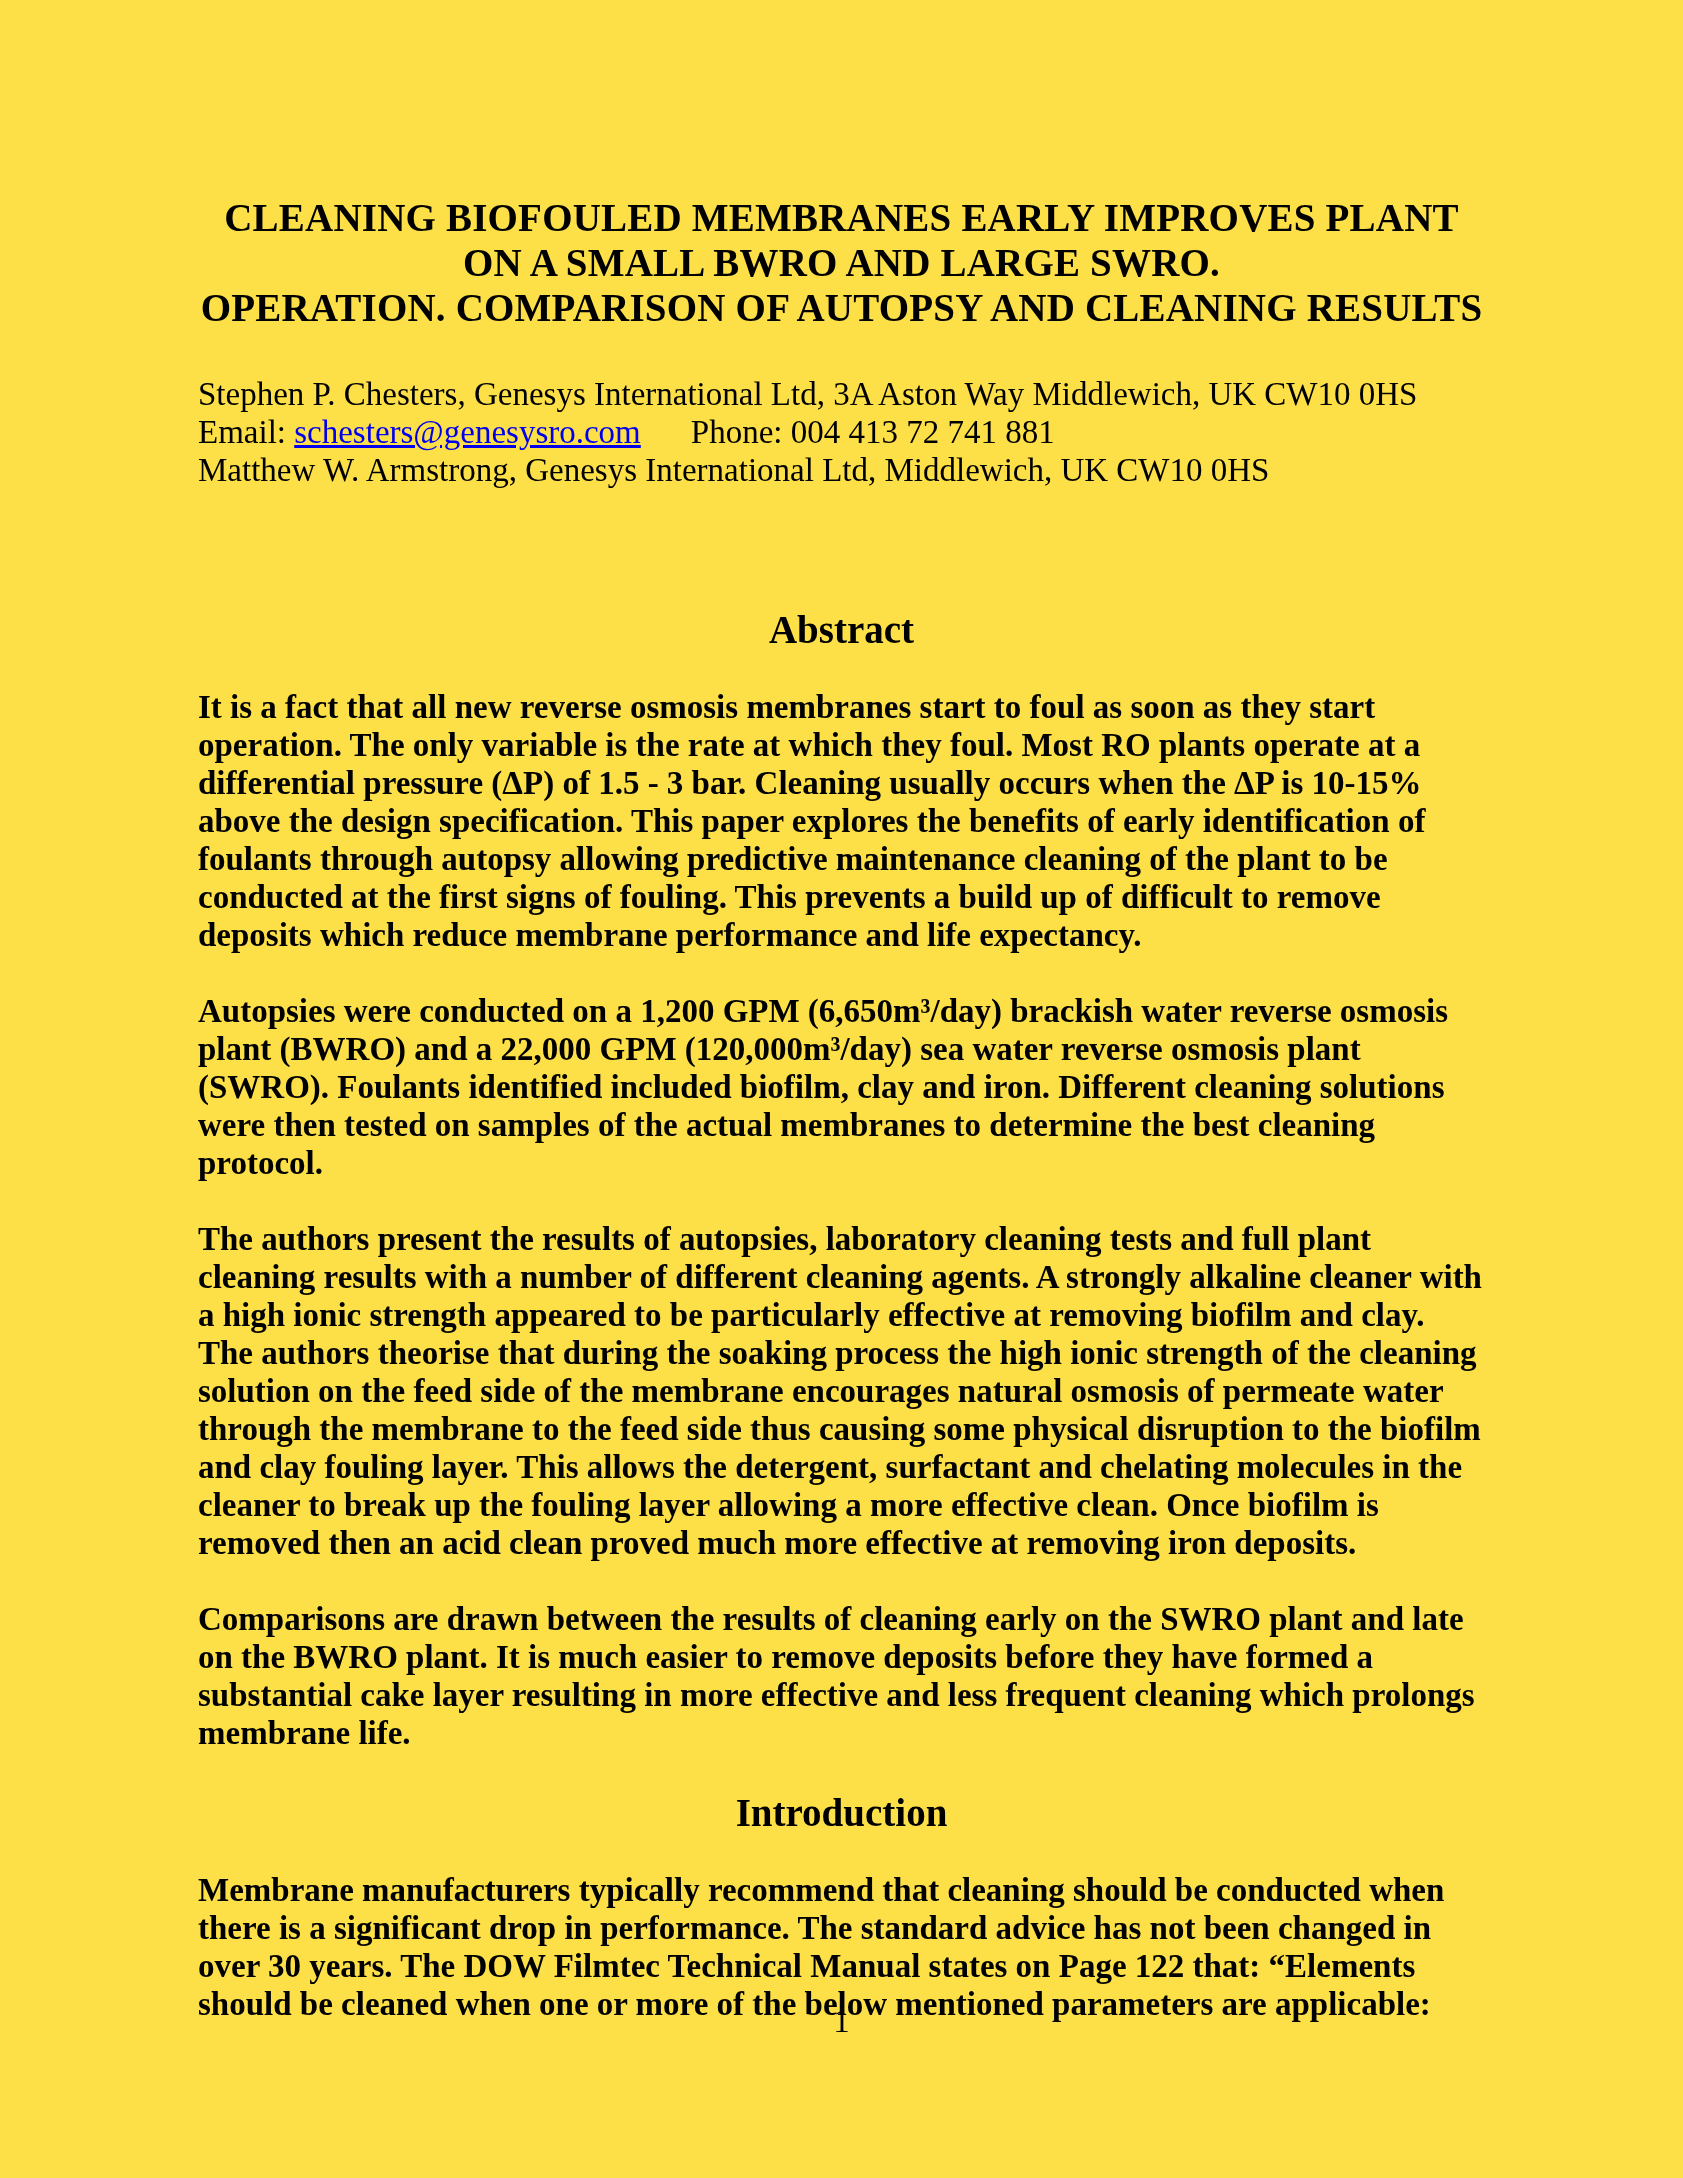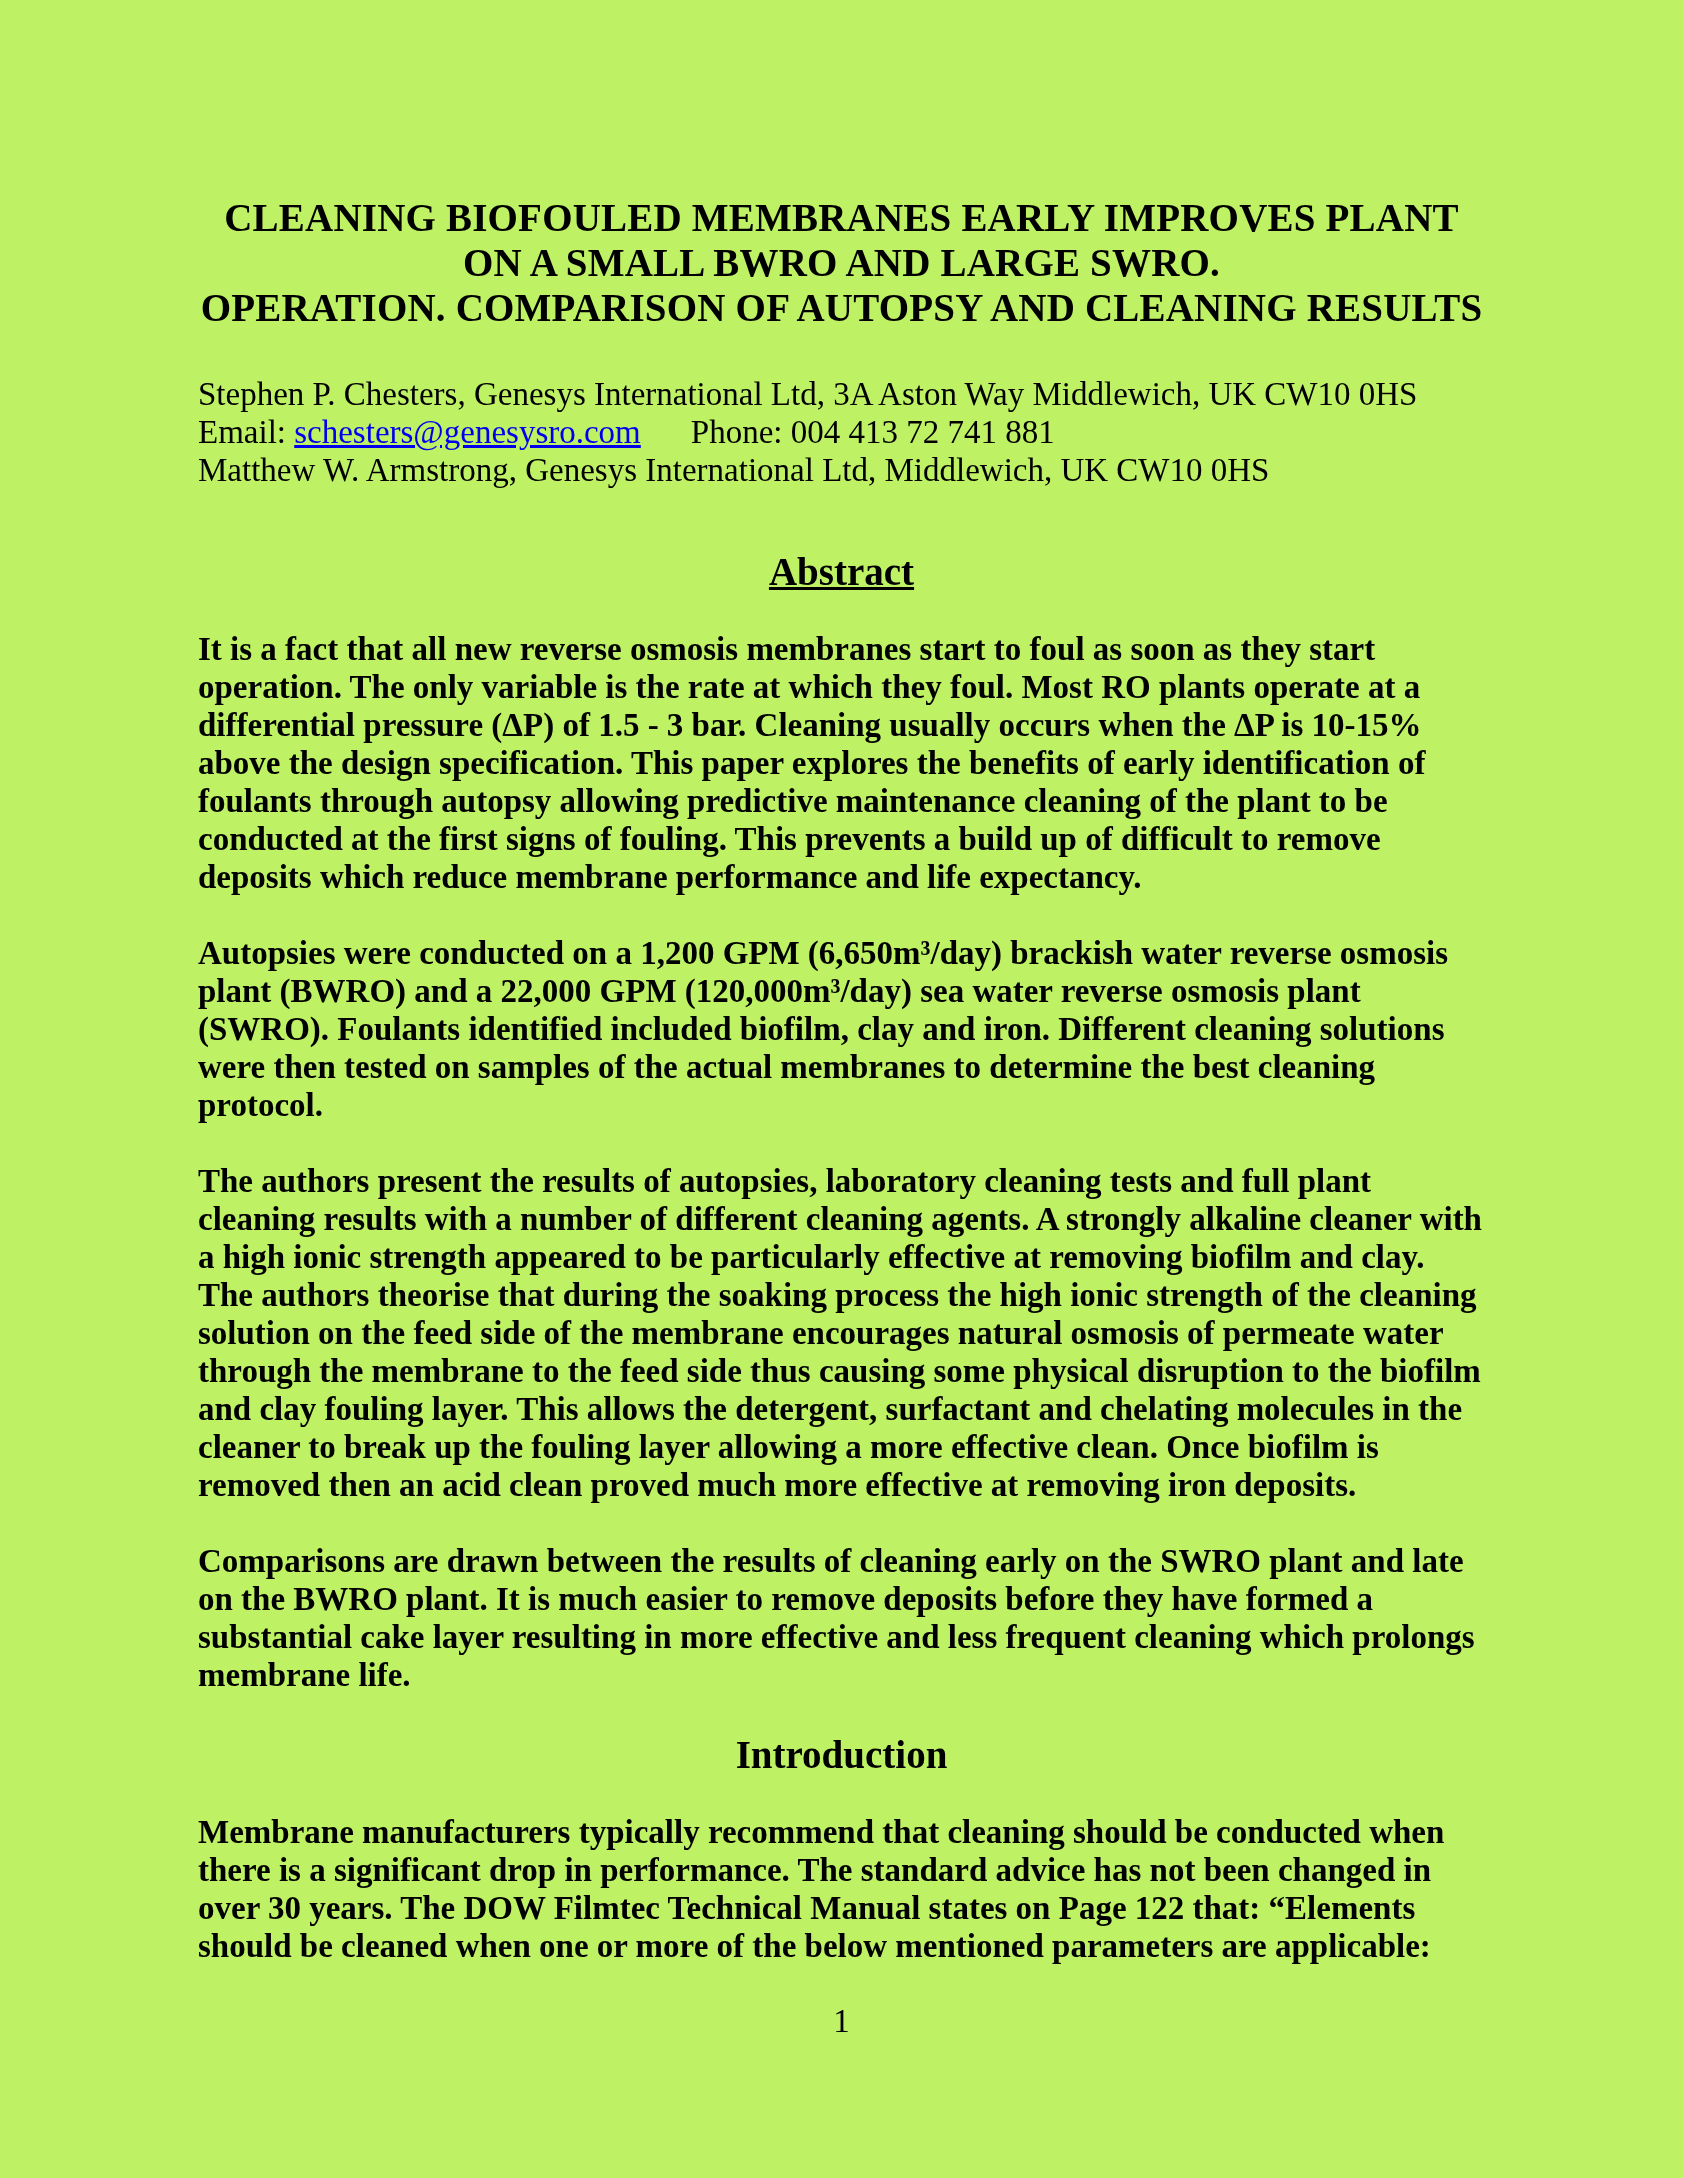--- a/index.html
+++ b/index.html
@@ -4,21 +4,21 @@
 <style>
   html, body {
     margin: 0;
     padding: 0;
     background: #ffffff;
   }
   .page {
     position: relative;
     width: 1683px;
     height: 2178px;
-    background: #bef264;
+    background: #fde047;
     box-sizing: border-box;
     padding: 195px 198px 0 198px;
     font-family: "Liberation Serif", "DejaVu Serif", serif;
     color: #000000;
     font-size: 33px;
     line-height: 38px;
     overflow: hidden;
   }
   .title {
     margin: 0;
@@ -38,21 +38,21 @@
     text-decoration: underline;
   }
   .phone { margin-left: 50px; }
   .heading {
     font-size: 39px;
     line-height: 45px;
     font-weight: bold;
     text-align: center;
     margin: 0 0 36px 0;
   }
-  .heading-abstract { margin-top: 60px; text-decoration: underline; }
+  .heading-abstract { margin-top: 118px; }
   .heading-introduction { margin-top: 35px; }
   .body-para {
     margin: 0 0 38px 0;
     text-align: left;
     font-weight: bold;
   }
   .footer {
     position: absolute;
     left: 0;
     right: 0;

